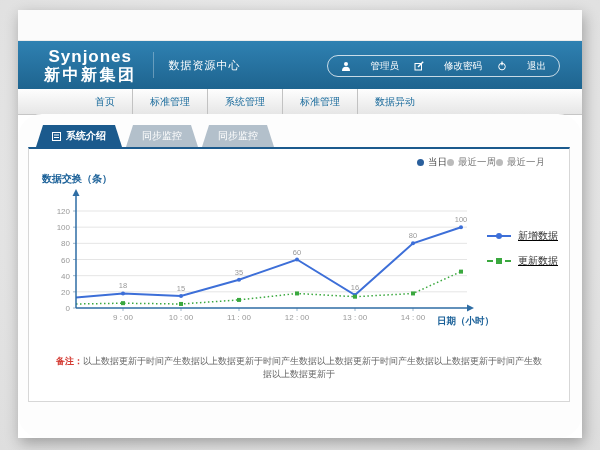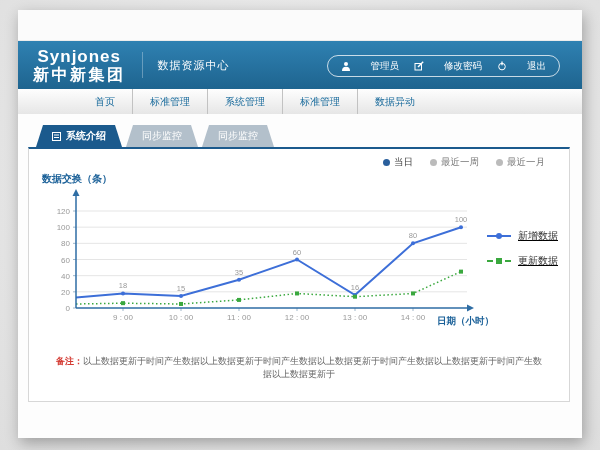--- a/index.html
+++ b/index.html
@@ -3,40 +3,40 @@
 <meta charset="utf-8">
 <style>
   html,body{margin:0;padding:0;}
   body{width:600px;height:450px;position:relative;overflow:hidden;
        background:radial-gradient(ellipse at 50% 40%, #f0f0f0 0%, #dedede 100%);
        font-family:"Liberation Sans","DejaVu Sans",sans-serif;}
   .page{position:absolute;left:18px;top:10px;width:564px;height:428px;background:#ffffff;
         box-shadow:2px 5px 14px rgba(0,0,0,0.30);}
   .chrome-strip{height:30px;background:#fbfbfb;border-bottom:1px solid #ececec;}
   .header{height:48px;background:linear-gradient(180deg,#2f81b2 0%,#1e648f 100%);display:flex;align-items:center;position:relative;}
-  .logo{margin-left:15px;color:#fff;text-align:center;line-height:1;}
+  .logo{margin-left:26px;color:#fff;text-align:center;line-height:1;}
   .logo-l1{font-size:17px;font-weight:bold;letter-spacing:1px;}
   .logo-l2{font-size:16px;font-weight:bold;letter-spacing:2.5px;margin-top:2px;text-align:center;}
   .app-title{color:#fff;font-size:11px;margin-left:16px;padding-left:15px;height:26px;line-height:26px;
              border-left:1px solid rgba(255,255,255,0.30);letter-spacing:1px;}
   .user-pill{position:absolute;right:22px;top:14px;height:20px;border:1px solid rgba(255,255,255,0.75);
              border-radius:11px;display:flex;align-items:center;padding:0 13px;gap:15px;}
   .user-item{display:flex;align-items:center;gap:20px;color:#fff;font-size:9.5px;cursor:pointer;white-space:nowrap;}
   .nav{height:25px;background:linear-gradient(#fefefe,#e6e6e6);border-bottom:1px solid #c6c6c6;
        display:flex;align-items:center;padding-left:60px;}
   .nav-item{padding:0 17px;font-size:10px;font-weight:normal;color:#1a6b9c;cursor:pointer;line-height:25px;}
   .nav-item + .nav-item{border-left:1px solid #c2c2c2;}
-  .content{position:absolute;top:104px;left:0;right:0;bottom:0;background:#fdfdfd;}
+  .content{position:absolute;top:104px;left:0;right:0;bottom:0;background:#fdfdfd;border-radius:24px;}
   .tabs{position:absolute;top:11px;left:18px;display:flex;}
   .tab{height:22px;padding:0 16px;margin-right:4px;font-size:10px;color:#fff;display:flex;align-items:center;gap:5px;
        cursor:pointer;clip-path:polygon(0 100%,7px 0,calc(100% - 7px) 0,100% 100%);background:#b3c0cb;}
   .tab.active{background:#1b5a8d;font-weight:bold;}
   .card{position:absolute;top:33px;left:10px;width:540px;height:252px;background:#fff;
         border:1px solid #d7d7d7;border-top:2px solid #1b5a8d;}
-  .radio-row{position:absolute;top:7px;right:24px;display:flex;gap:17px;align-items:center;}
+  .radio-row{position:absolute;top:7px;right:24px;display:flex;align-items:center;}
   .radio{display:flex;align-items:center;gap:4px;font-size:9.5px;color:#777;cursor:pointer;}
   .radio .dot{width:7px;height:7px;border-radius:50%;background:#bbbbbb;}
   .radio.sel .dot{background:#2a5f9c;}
   .radio.sel{color:#444;}
   .ylabel{position:absolute;left:13px;top:23px;font-size:10px;font-weight:bold;color:#1a6098;}
   #chart-svg{position:absolute;left:18px;top:38px;}
   .legend{position:absolute;left:458px;top:80px;width:86px;text-decoration:underline;}
   .legend-row{display:flex;align-items:center;gap:7px;height:14px;margin-bottom:11px;font-size:10px;color:#333;cursor:pointer;}
   .sample{display:inline-block;width:24px;height:0;position:relative;}
   .sample .mk{position:absolute;left:9px;top:-4px;width:6px;height:6px;}

